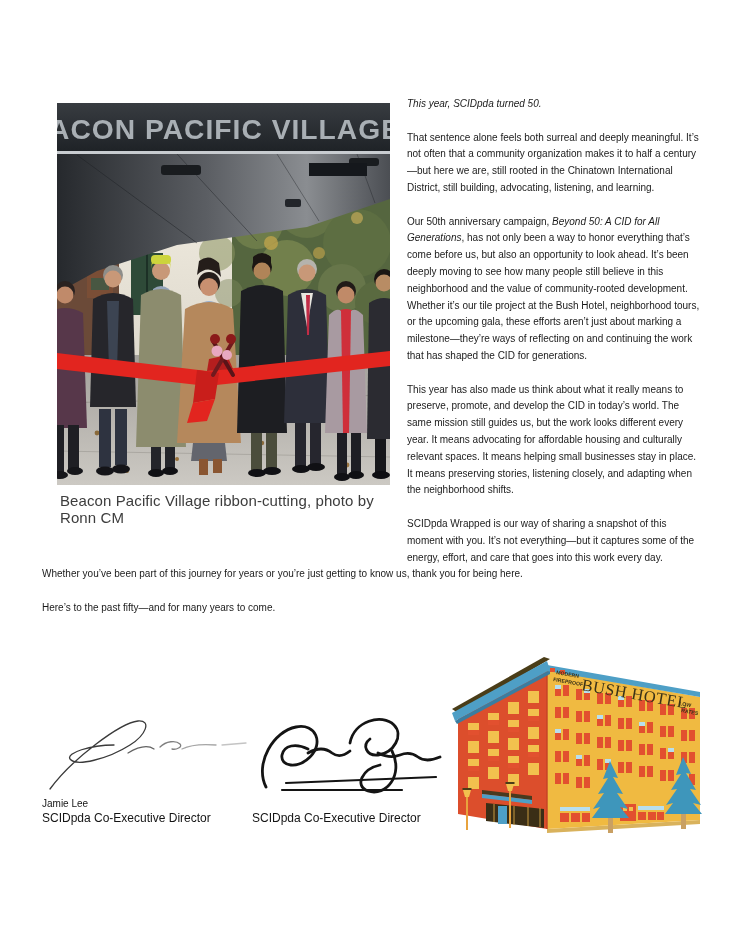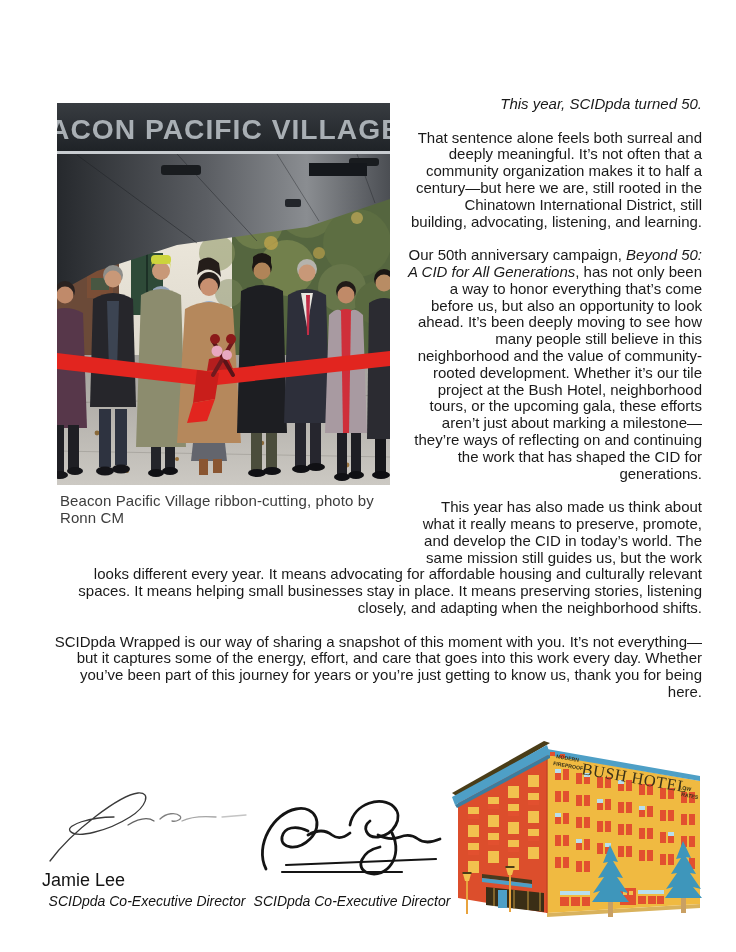--- a/index.html
+++ b/index.html
@@ -7,29 +7,29 @@
     width:736px;height:952px;background:#ffffff;overflow:hidden;
     font-family:"Liberation Sans",sans-serif;color:#1a1a1a;
     -webkit-font-smoothing:antialiased;
   }
   .page{box-sizing:border-box;width:736px;height:952px;padding:96px 34px 0 42px;}
   
   .photo-figure{float:left;width:333px;margin:7px 17px 30px 15px;}
   .photo-figure svg{display:block;}
   figcaption{font-size:15px;color:#3d3d3d;margin-top:7px;padding-left:3px;letter-spacing:.1px;}
   
-  .letter p{font-size:15px;line-height:16.8px;margin:0 0 16.8px 0;text-align:right;}
+  .letter p{font-size:10px;line-height:16.8px;margin:0 0 16.8px 0;}
   .it{font-style:italic;}
   
   .footer-row{clear:both;display:flex;align-items:flex-end;margin-top:24px;}
   .sig-block{width:228px;}
   .sig-block.second{width:232px;}
   .sig-scribble{display:block;}
-  .sig-name{font-size:18px;color:#141414;margin-top:3px;}
-  .sig-title{font-size:14px;font-style:italic;color:#141414;margin-top:2px;text-align:center;}
+  .sig-name{font-size:10px;color:#141414;margin-top:3px;}
+  .sig-title{font-size:12px;color:#141414;margin-top:2px;}
   .hotel-wrap{margin-left:auto;transform:translateY(16px);}
 </style>
 </head>
 <body>
 
 <div class="page">
 
   <figure class="photo-figure">
     <svg width="333" height="382" viewBox="0 0 333 382" aria-hidden="true">
       <defs>
@@ -203,20 +203,21 @@
     </svg>
     <figcaption>Beacon Pacific Village ribbon-cutting, photo by Ronn CM</figcaption>
   </figure>
 
   <div class="letter">
     <p><span class="it">This year, SCIDpda turned 50.</span></p>
     <p><span>That sentence alone feels both surreal and deeply meaningful. It’s not often that a community organization makes it to half a century—but here we are, still rooted in the Chinatown International District, still building, advocating, listening, and learning.</span></p>
     <p><span>Our 50th anniversary campaign, </span><span class="it">Beyond 50: A CID for All Generations</span><span>, has not only been a way to honor everything that’s come before us, but also an opportunity to look ahead. It’s been deeply moving to see how many people still believe in this neighborhood and the value of community-rooted development. Whether it’s our tile project at the Bush Hotel, neighborhood tours, or the upcoming gala, these efforts aren’t just about marking a milestone—they’re ways of reflecting on and continuing the work that has shaped the CID for generations.</span></p>
     <p><span>This year has also made us think about what it really means to preserve, promote, and develop the CID in today’s world. The same mission still guides us, but the work looks different every year. It means advocating for affordable housing and culturally relevant spaces. It means helping small businesses stay in place. It means preserving stories, listening closely, and adapting when the neighborhood shifts.</span></p>
     <p><span>SCIDpda Wrapped is our way of sharing a snapshot of this moment with you. It’s not everything—but it captures some of the energy, effort, and care that goes into this work every day. Whether you’ve been part of this journey for years or you’re just getting to know us, thank you for being here.</span></p>
+    <p><span>Here’s to the past fifty—and for many years to come.</span></p>
   </div>
 
   <div class="footer-row">
 
     <div class="sig-block">
       <svg class="sig-scribble" width="210" height="86" viewBox="0 0 210 86" aria-hidden="true">
         <g fill="none" stroke="#3a3a3a" stroke-width="1.3" stroke-linecap="round">
           <path d="M8,80 C 30,50 78,14 96,12 C 110,11 104,26 88,36 C 66,50 34,58 28,50 C 24,44 48,36 72,36"></path>
           <path d="M86,44 c 10,-6 20,-8 26,-4" stroke-opacity=".8"></path>
           <path d="M118,38 c 6,-6 16,-7 20,-3 c 3,3 -4,6 -8,5" stroke-opacity=".65"></path>

